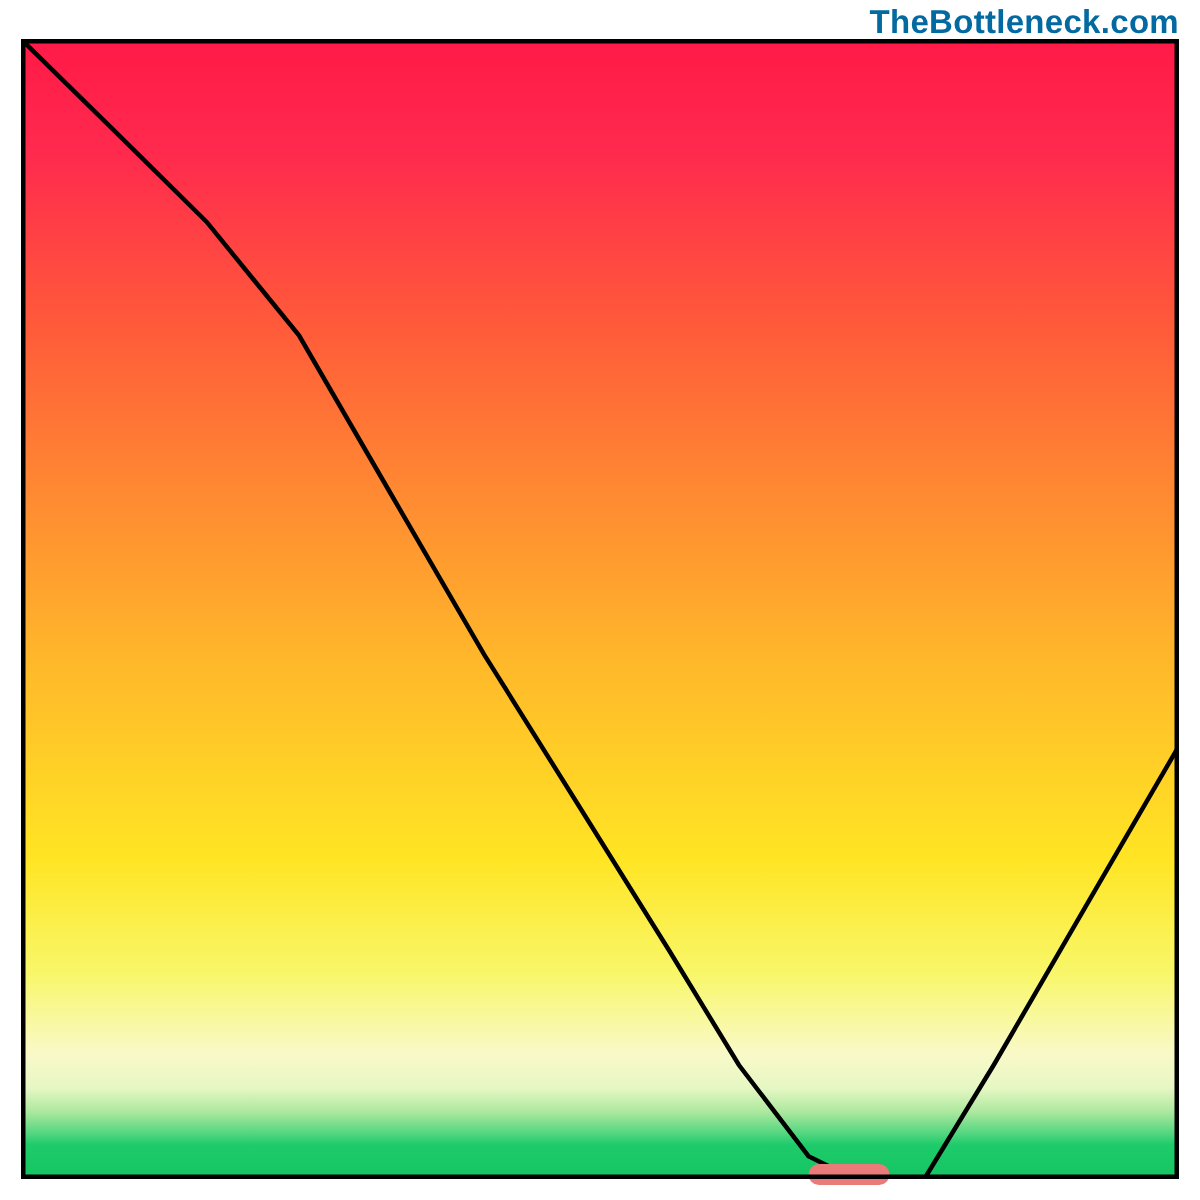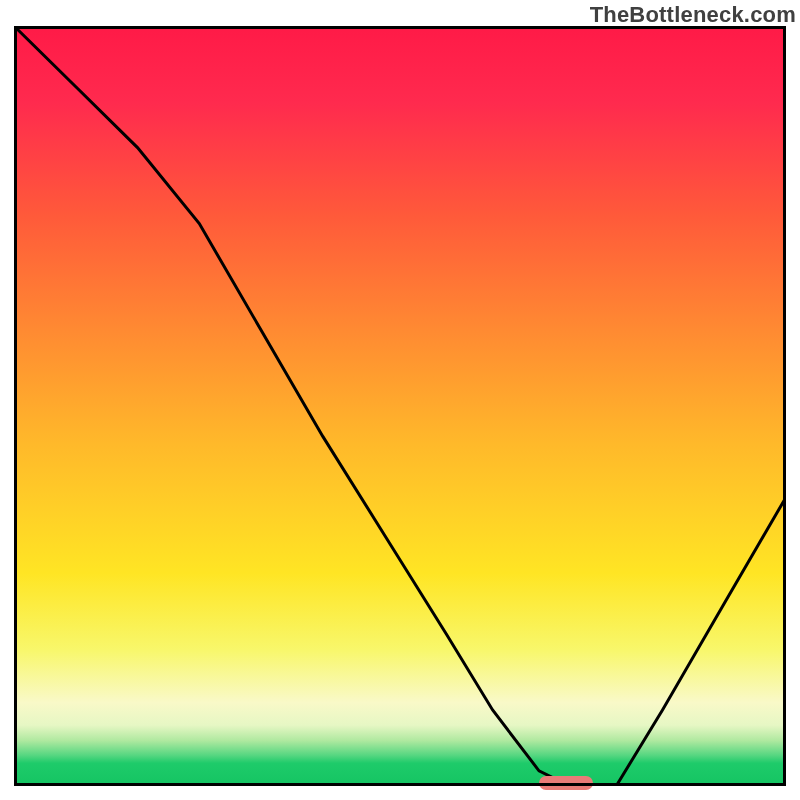--- a/index.html
+++ b/index.html
@@ -44,25 +44,25 @@
     top: 26px;
     width: 772px;
     height: 760px;
     box-sizing: border-box;
     border: 3px solid #000000;
     pointer-events: none;
   }
   .watermark {
     position: absolute;
     top: 2px;
-    right: 4px;
+    right: 14px;
     font-family: Arial, Helvetica, sans-serif;
     font-size: 22px;
     font-weight: 600;
-    color: #404040;
+    color: #0369a1;
     letter-spacing: 0.2px;
   }
   svg.curve {
     position: absolute;
     left: 14px;
     top: 26px;
     width: 772px;
     height: 760px;
     pointer-events: none;
   }

